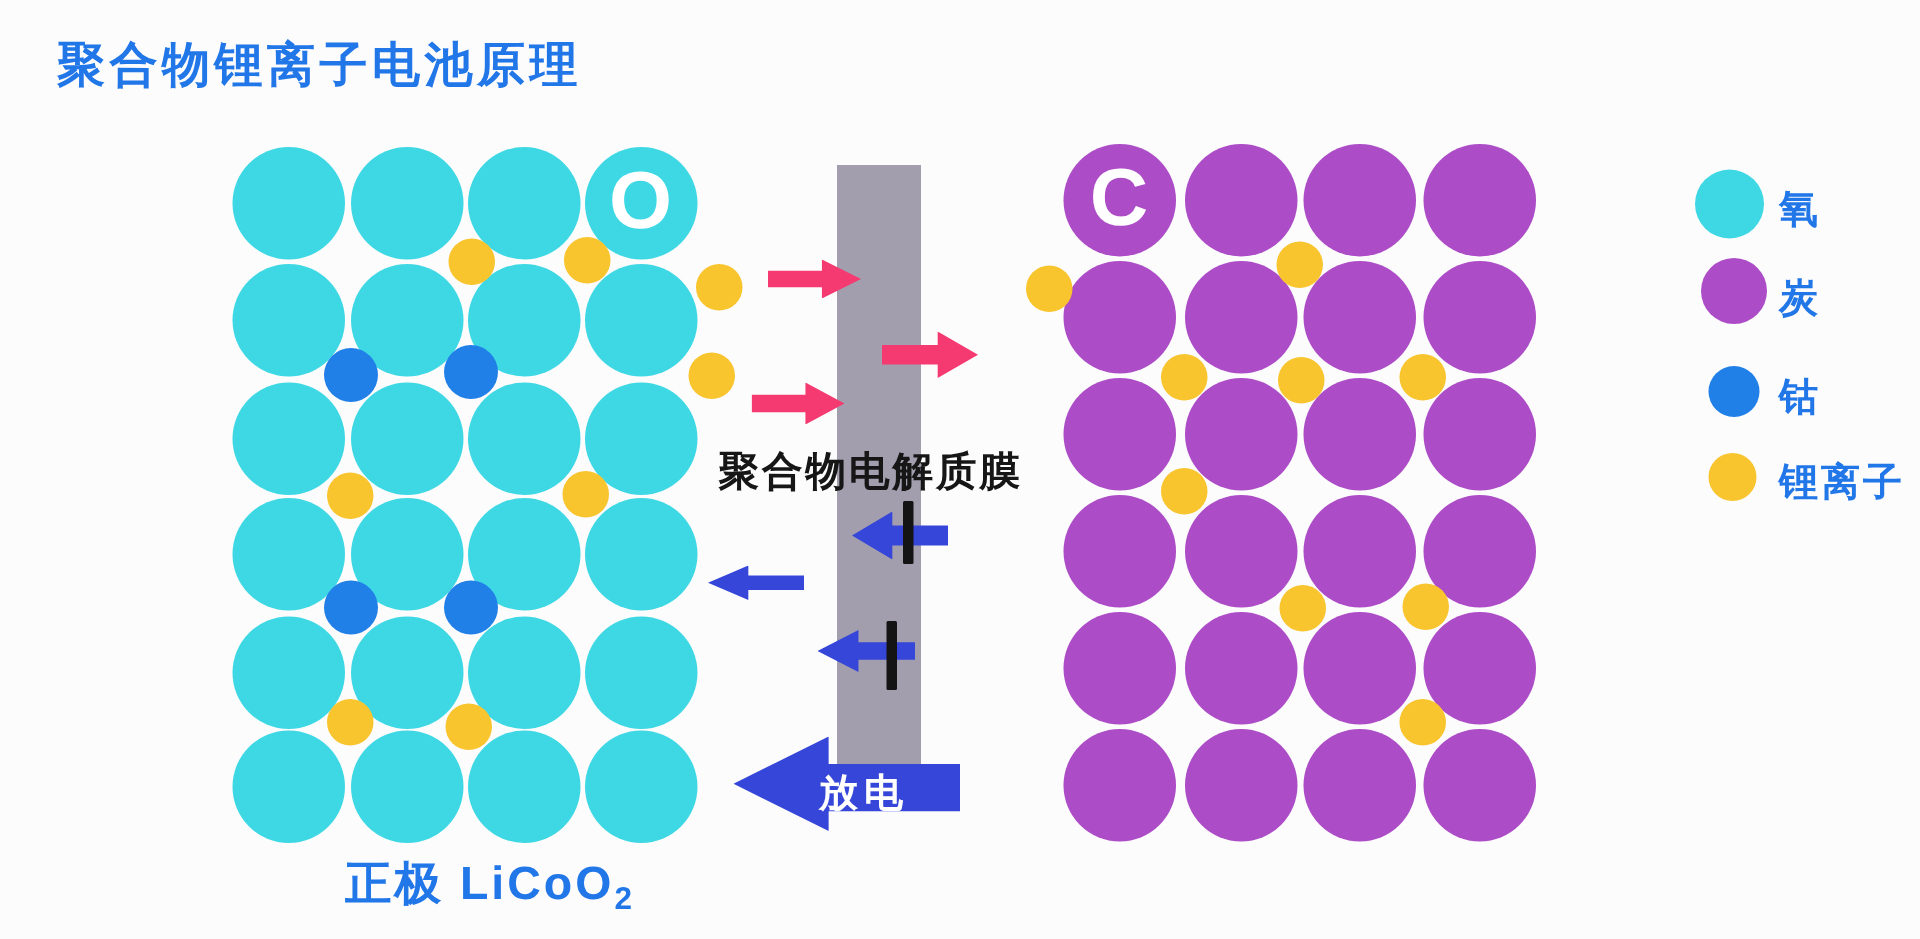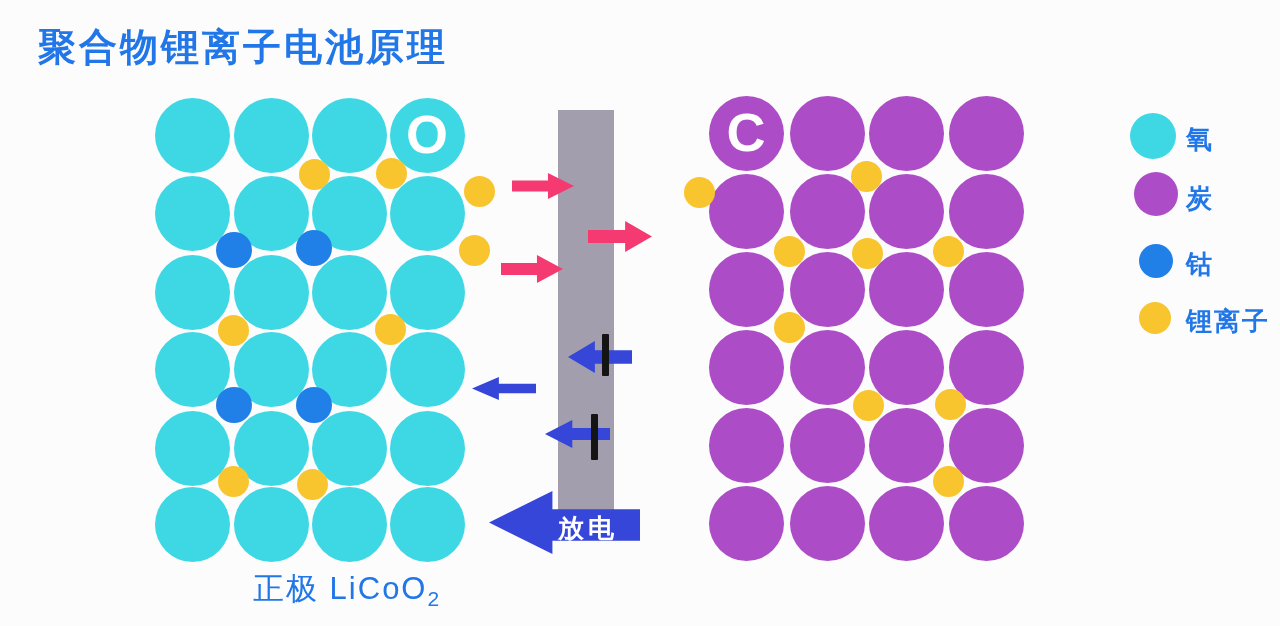--- a/index.html
+++ b/index.html
@@ -17,21 +17,21 @@
   html,body{background:#e8e8e8;}
   .stage{
     position:relative;
     width:1280px;height:626px;
     background:#fcfcfd;
     overflow:hidden;
     font-family:"Liberation Sans","DejaVu Sans",sans-serif;
   }
   .title{
     position:absolute;left:38px;top:22px;
-    font-size:38px;font-weight:bold;letter-spacing:3px;
+    font-size:32px;font-weight:bold;letter-spacing:3px;
     color:var(--c-label_blue);
   }
   
   .membrane{
     position:absolute;left:558px;top:110px;width:56px;height:400px;
     background:var(--c-membrane);
     z-index:1;
   }
   .membrane-label{
     position:absolute;left:479px;top:296px;
@@ -65,38 +65,38 @@
     left:489px;top:491px;width:151px;height:63px;
     clip-path:polygon(100% 29%,42% 29%,42% 0%,0% 50%,42% 100%,42% 79%,100% 79%);
     z-index:5;
   }
   .big-arrow-text{
     position:absolute;
     color:#fff;font-size:26px;font-weight:bold;letter-spacing:4px;
     white-space:nowrap;
   }
   .charge-text{left:28px;top:19px;}
-  .discharge-text{left:69px;top:20px;}
+  .discharge-text{left:57px;top:20px;}
   
   .p1{left:512px;top:173px;width:62px;height:26px;}
   .p2{left:588px;top:221px;width:64px;height:31px;}
   .p3{left:501px;top:255px;width:62px;height:28px;}
   .a1{left:568px;top:341px;width:64px;height:32px;}
   .a2{left:472px;top:377px;width:64px;height:23px;}
   .a3{left:545px;top:420px;width:65px;height:28px;}
   .plus-bar{
     position:absolute;width:7px;background:#141414;z-index:5;border-radius:1px;
   }
   .bar1{left:602px;top:334px;height:42px;}
   .bar2{left:591px;top:414px;height:46px;}
   
   .electrode-label{
     position:absolute;top:568px;
-    font-size:31px;font-weight:normal;letter-spacing:2px;
-    color:var(--c-label_blue);white-space:nowrap;z-index:3;margin-left:23px;
+    font-size:31px;font-weight:bold;letter-spacing:2px;
+    color:var(--c-label_blue);white-space:nowrap;z-index:3;
   }
   .pos-label{left:230px;}
   .neg-label{left:826px;}
   .electrode-label sub{font-size:21px;}
   
   .legend-dot{position:absolute;border-radius:50%;z-index:3;}
   .ld1{left:1130px;top:113px;width:46px;height:46px;background:var(--c-oxygen);}
   .ld2{left:1134px;top:172px;width:44px;height:44px;background:var(--c-carbon);}
   .ld3{left:1139px;top:244px;width:34px;height:34px;background:var(--c-cobalt);}
   .ld4{left:1139px;top:302px;width:32px;height:32px;background:var(--c-lithium);}
@@ -204,20 +204,21 @@
   <div class="arrow sar-right pink p2"></div>
   <div class="arrow sar-right pink p3"></div>
 
   <div class="arrow sar-left blue a1"></div>
   <div class="arrow sar-left blue a2"></div>
   <div class="arrow sar-left blue a3"></div>
 
   <div class="plus-bar bar1"></div>
   <div class="plus-bar bar2"></div>
 
+  <div class="membrane-label">聚合物电解质膜</div>
 
   <div class="electrode-label pos-label">
     <span>正极 LiCoO</span><sub>2</sub>
   </div>
 
   <div class="legend-dot ld1"></div>
   <div class="legend-label ll1">氧</div>
   <div class="legend-dot ld2"></div>
   <div class="legend-label ll2">炭</div>
   <div class="legend-dot ld3"></div>

